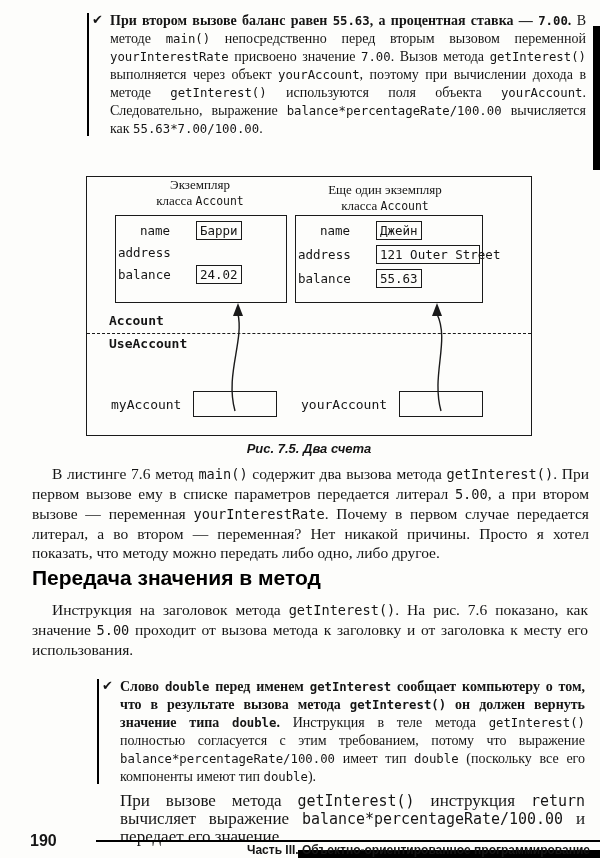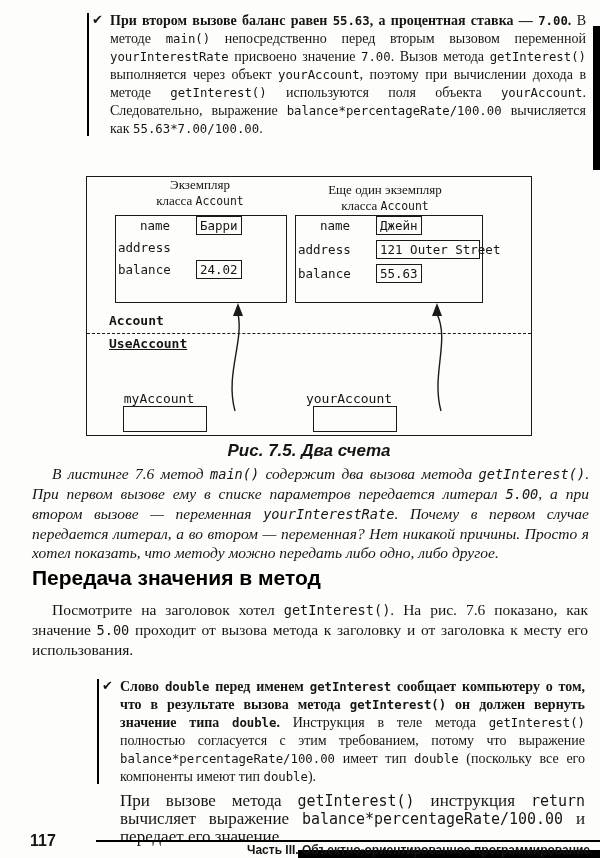--- a/index.html
+++ b/index.html
@@ -16,40 +16,40 @@
   .check { position:absolute; left:-18px; top:-1px; font-family:"DejaVu Sans", sans-serif; font-size:13px; font-weight:bold; }
   .b { font-weight:bold; }
   .m { font-family:"DejaVu Sans Mono", monospace; font-size:0.88em; }
 
   .heading { position:absolute; left:32px; top:566px; font-family:"Liberation Sans", sans-serif; font-weight:bold; font-size:21px; color:#000; }
 
   .figure { position:absolute; left:86px; top:176px; width:446px; height:260px; border:1.5px solid #1a1a1a; }
   .inst-title { position:absolute; text-align:center; font-size:13px; line-height:16px; }
   .t-left { left:20px; top:0; width:186px; }
   .t-right { left:200px; top:5px; width:196px; }
-  .inst-box { position:absolute; border:1.5px solid #1a1a1a; }
+  .inst-box { position:absolute; border:1.5px solid #1a1a1a; padding-top:5px; }
   .inst-left { left:28px; top:38px; width:172px; height:88px; }
   .inst-right { left:208px; top:38px; width:188px; height:88px; }
   .f-row { display:flex; align-items:center; margin:0 2px 5px 2px; font-family:"DejaVu Sans Mono", monospace; font-size:12.5px; }
   .f-label { width:54px; text-align:right; padding-right:2px; flex:none; }
   .f-value { border:1.2px solid #1a1a1a; padding:0 3px; white-space:nowrap; line-height:17px; min-width:30px;margin-left:24px; }
   .divider-label { position:absolute; left:22px; font-family:"DejaVu Sans Mono", monospace; font-weight:bold; font-size:13px; }
   .dl-top { top:136px; }
-  .dl-bottom { top:159px;text-decoration:underline; }
+  .dl-bottom { top:159px; }
   .dashed { position:absolute; left:0; right:0; top:156px; border-top:1.6px dashed #1a1a1a; }
-  .ref { position:absolute; display:flex; align-items:center; font-family:"DejaVu Sans Mono", monospace; font-size:13px;flex-direction:column; }
+  .ref { position:absolute; display:flex; align-items:center; font-family:"DejaVu Sans Mono", monospace; font-size:13px; }
   .ref1 { left:24px; top:214px; }
   .ref2 { left:214px; top:214px; }
   .ref-box { border:1.5px solid #1a1a1a; width:84px; height:26px; margin-left:12px; background:transparent; }
   svg.arrows { position:absolute; left:0; top:0; width:446px; height:260px; pointer-events:none; }
 
   .caption { position:absolute; left:86px; top:441px; width:446px; text-align:center;
-             font-family:"Liberation Sans", sans-serif; font-style:italic; font-weight:bold; font-size:17px; }
+             font-family:"Liberation Sans", sans-serif; font-style:italic; font-weight:bold; font-size:13px; }
 
-  .p1 { left:32px; right:11px; top:464px;font-style:italic; }
+  .p1 { left:32px; right:11px; top:464px; }
   .p2 { left:32px; right:12px; top:600px; }
   .n1 { left:110px; right:14px; top:12px; }
   .n2 { left:120px; right:15px; top:678px; }
   .p3 { position:absolute; left:120px; right:15px; top:792px; font-size:17px; line-height:18px; text-align:justify; }
 
   .footer-num { position:absolute; left:30px; top:832px; font-family:"Liberation Sans", sans-serif; font-weight:bold; font-size:16px; }
   .footer-rule { position:absolute; left:96px; right:0; top:840px; height:2px; background:#000; }
   .footer-text { position:absolute; right:10px; top:843px; font-family:"Liberation Sans", sans-serif; font-weight:bold; font-size:12px; }
   .edge-right { position:absolute; right:0; top:26px; width:7px; height:144px; background:#000; }
   .edge-bottom { position:absolute; left:298px; right:0; bottom:0; height:8px; background:#000; }
@@ -127,26 +127,26 @@
       <polygon points="350,126 345,139 355,139" fill="#1a1a1a"></polygon>
     </svg>
   </div>
 
   <div class="caption">Рис. 7.5. Два счета</div>
 
   <div class="para indent p1"><span>В листинге 7.6 метод </span><span class="m">main()</span><span> содержит два вызова метода </span><span class="m">getInterest()</span><span>. При первом вызове ему в списке параметров передается литерал </span><span class="m">5.00</span><span>, а при втором вызове — переменная </span><span class="m">yourInterestRate</span><span>. Почему в первом случае передается литерал, а во втором — переменная? Нет никакой причины. Просто я хотел показать, что методу можно передать либо одно, либо другое.</span></div>
 
   <h2 class="heading">Передача значения в метод</h2>
 
-  <div class="para indent p2"><span>Посмотрите на заголовок хотел </span><span class="m">getInterest()</span><span>. На рис. 7.6 показано, как значение </span><span class="m">5.00</span><span> проходит от вызова метода к заголовку и от заголовка к месту его использования.</span></div>
+  <div class="para indent p2"><span>Инструкция на заголовок метода </span><span class="m">getInterest()</span><span>. На рис. 7.6 показано, как значение </span><span class="m">5.00</span><span> проходит от вызова метода к заголовку и от заголовка к месту его использования.</span></div>
 
   <div class="note n2">
     <span class="check">✔</span>
     <span><span class="b">Слово </span><span class="b m">double</span><span class="b"> перед именем </span><span class="b m">getInterest</span><span class="b"> сообщает компьютеру о том, что в результате вызова метода </span><span class="b m">getInterest()</span><span class="b"> он должен вернуть значение типа </span><span class="b m">double</span><span class="b">. </span><span>Инструкция в теле метода </span><span class="m">getInterest()</span><span> полностью согласуется с этим требованием, потому что выражение </span><span class="m">balance*percentageRate/100.00</span><span> имеет тип </span><span class="m">double</span><span> (поскольку все его компоненты имеют тип </span><span class="m">double</span><span>).</span></span>
   </div>
 
   <div class="p3"><span>При вызове метода </span><span class="m">getInterest()</span><span> инструкция </span><span class="m">return</span><span> вычисляет выражение </span><span class="m">balance*percentageRate/100.00</span><span> и передает его значение</span></div>
 
-  <div class="footer-num">117</div>
+  <div class="footer-num">190</div>
   <div class="footer-rule"></div>
   <div class="footer-text">Часть III. Объектно-ориентированное программирование</div>
 
 </div>
 
 </body></html>

